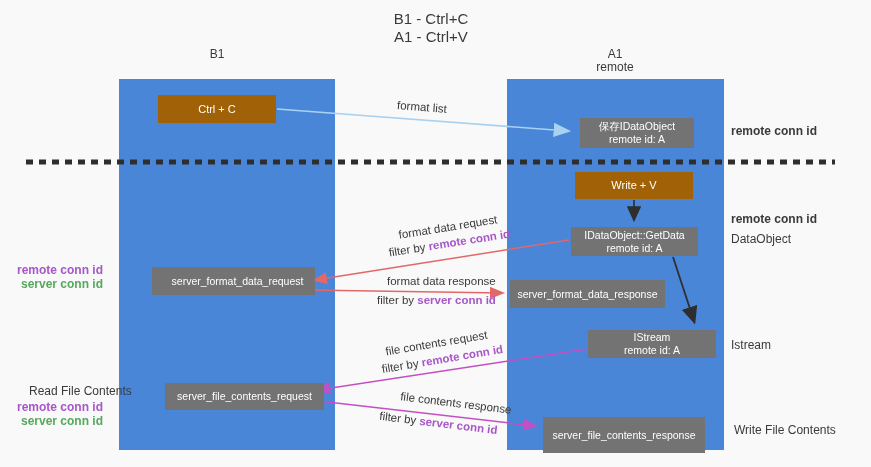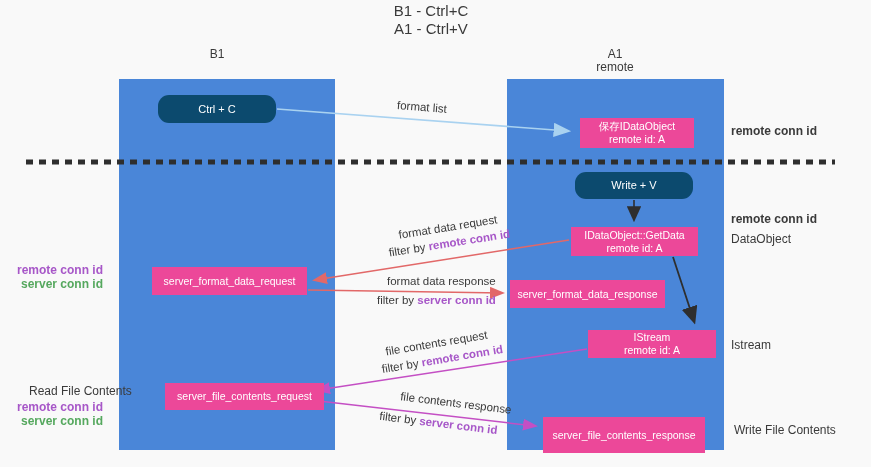--- a/index.html
+++ b/index.html
@@ -1,24 +1,24 @@
 <!DOCTYPE html>
 <html><head>
 <meta charset="utf-8">
 <style>
   html,body{margin:0;padding:0;background:#f9f9f9;font-family:"Liberation Sans",sans-serif;}
   .canvas{position:relative;width:871px;height:467px;background:#f9f9f9;overflow:hidden;}
   .abs{position:absolute;}
-  .title{left:306px;top:2px;width:250px;text-align:center;font-size:15px;line-height:18px;color:#3a3a3a;}
+  .title{left:306px;top:10px;width:250px;text-align:center;font-size:15px;line-height:18px;color:#3a3a3a;}
   .lane{background:#4a86d8;}
   .lane-title{width:140px;text-align:center;font-size:12px;line-height:13px;color:#3a3a3a;}
   .node{display:flex;flex-direction:column;align-items:center;justify-content:center;
         text-align:center;color:#ffffff;font-size:11px;line-height:13px;}
-  .orange{background:#ec4899;align-items:center;}
-  .green{background:#0c4a6e;border-radius:11px;}
+  .orange{background:#737373;align-items:center;}
+  .green{background:#a16207;}
   .small{font-size:10.5px;}
   .elabel{font-size:11.5px;color:#3a3a3a;white-space:nowrap;}
   .purple{color:#a757c8;font-weight:bold;}
   .greentx{color:#55a85e;font-weight:bold;}
   .side{font-size:12px;line-height:14px;color:#3a3a3a;white-space:nowrap;}
   .rightal{text-align:right;}
   svg.arrows{position:absolute;left:0;top:0;width:871px;height:467px;pointer-events:none;}
 </style>
 </head>
 <body>
@@ -77,21 +77,21 @@
 
   <div class="abs node green" style="left:575px;top:172px;width:118px;height:27px;">
     <span>Write + V</span>
   </div>
 
   <div class="abs node orange small" style="left:571px;top:227px;width:127px;height:29px;">
     <span>IDataObject::GetData</span>
     <span>remote id: A</span>
   </div>
 
-  <div class="abs node orange" style="left:152px;top:267px;width:155px;height:28px;">
+  <div class="abs node orange" style="left:152px;top:267px;width:155px;height:28px;padding-left:8px;">
     <span class="small">server_format_data_request</span>
   </div>
 
   <div class="abs node orange" style="left:510px;top:280px;width:155px;height:28px;">
     <span class="small">server_format_data_response</span>
   </div>
 
   <div class="abs node orange small" style="left:588px;top:330px;width:128px;height:28px;">
     <span>IStream</span>
     <span>remote id: A</span>

